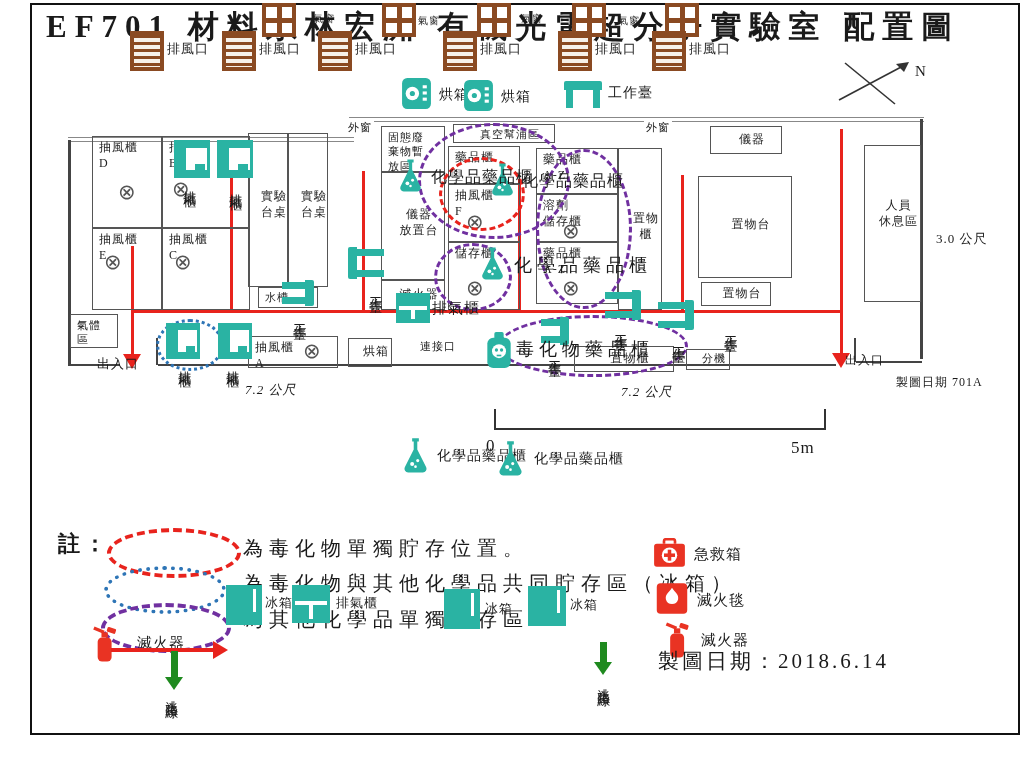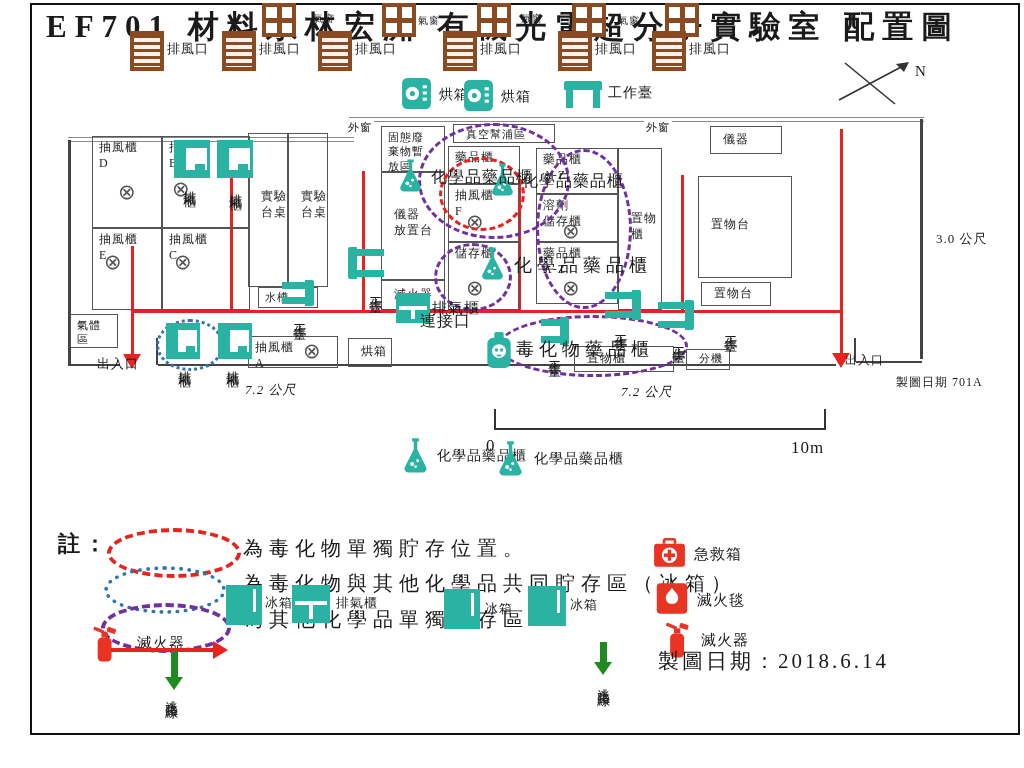--- a/index.html
+++ b/index.html
@@ -5,21 +5,21 @@
   html,body{margin:0;padding:0;background:#fff}
   #stage{position:relative;width:1024px;height:768px;background:#fff;overflow:hidden;
          font-family:"Liberation Serif","DejaVu Serif",serif;color:#1a1a1a}
   .abs{position:absolute}
   .frame{position:absolute;left:30px;top:3px;width:986px;height:728px;border:2px solid #111}
   .title{position:absolute;left:46px;top:6px;font-size:31px;font-weight:bold;letter-spacing:8px;white-space:nowrap}
   .lbl{position:absolute;white-space:pre-line;line-height:1.25;letter-spacing:1px}
   .vtext{writing-mode:vertical-rl;letter-spacing:2px}
   .room{position:absolute;border:1px solid #555;font-size:12px;line-height:1.3;
         white-space:pre-line;letter-spacing:1px;color:#222;box-sizing:border-box;padding:3px 0 0 6px}
-  .room.center{padding-left:12px}
+  .room.center{text-align:center;padding-left:12px}
   .otimes{position:absolute;color:#555;font-family:"DejaVu Sans",sans-serif;font-size:21px;line-height:1}
   .wall{position:absolute;background:#444}
   .dwall{position:absolute;height:3px;border-top:1.5px solid #888;border-bottom:1.5px solid #888}
   .ellipse{position:absolute;border-radius:50%}
   .e-redd{border:3.5px dashed #e8231d}
   .e-blue{border:3px dotted #2e75b6}
   .e-purp{border:3.5px dashed #7030a0}
   .e-redl{border:4px dashed #e8231d}
   .e-bluel{border:4px dotted #2e75b6}
   .e-purpl{border:4px dashed #7030a0}
@@ -163,20 +163,22 @@
   <div class="room" style="left:536px;top:148px;width:82px;height:46px">藥品櫃
 A-Z</div>
   <div class="room" style="left:536px;top:194px;width:82px;height:48px">溶劑
 儲存櫃</div>
   <div class="room" style="left:536px;top:242px;width:82px;height:62px">藥品櫃
 A-Z</div>
   <div class="room center" style="left:618px;top:148px;width:44px;height:162px;padding-top:62px">置物櫃</div>
   <div class="room center" style="left:710px;top:126px;width:72px;height:28px;padding-top:5px">儀器</div>
   <div class="room center" style="left:698px;top:176px;width:94px;height:102px;padding-top:40px">置物台</div>
   <div class="room center" style="left:701px;top:282px;width:70px;height:24px;padding-top:3px">置物台</div>
+  <div class="room center" style="left:864px;top:145px;width:57px;height:157px;padding-top:52px">人員
+休息區</div>
   <div class="room" style="left:70px;top:314px;width:48px;height:34px;font-size:11px">氣體
 區</div>
   <div class="room" style="left:248px;top:336px;width:90px;height:32px">抽風櫃
 A</div>
   <div class="room center" style="left:348px;top:338px;width:44px;height:29px;padding-top:5px">烘箱</div>
   <div class="room" style="left:258px;top:287px;width:60px;height:21px;font-size:11px;padding-top:2px">水槽</div>
   <div class="room center" style="left:574px;top:346px;width:100px;height:26px;padding-top:4px">置物櫃</div>
   <div class="room center" style="left:686px;top:349px;width:44px;height:21px;padding-top:1px;font-size:11px">分機</div>
 
   <span class="otimes" style="left:118px;top:182px">⊗</span>
@@ -236,21 +238,21 @@
         <rect x="2" y="5.5" width="20" height="26" rx="5" fill="#2ab3a3"></rect>
         <circle cx="12" cy="17" r="6" fill="#fff"></circle>
         <circle cx="9.8" cy="16" r="1.4" fill="#2ab3a3"></circle>
         <circle cx="14.2" cy="16" r="1.4" fill="#2ab3a3"></circle>
         <rect x="10" y="20" width="4" height="1.4" fill="#2ab3a3"></rect>
       </svg>
     </div>
 
   <div class="lbl" style="left:97px;top:356px;font-size:13px">出入口</div>
   <div class="lbl" style="left:845px;top:353px;font-size:12px">出入口</div>
-  <div class="lbl" style="left:420px;top:311px;font-size:16px">連接口</div>
+  <div class="lbl" style="left:420px;top:340px;font-size:11px">連接口</div>
   <div class="lbl" style="left:245px;top:382px;font-size:13px;font-style:italic">7.2 公尺</div>
   <div class="lbl" style="left:621px;top:384px;font-size:13px;font-style:italic">7.2 公尺</div>
   <div class="lbl" style="left:936px;top:231px;font-size:13px">3.0 公尺</div>
   <div class="lbl" style="left:896px;top:375px;font-size:12px">製圖日期 701A</div>
   <div class="lbl" style="left:432px;top:299px;font-size:15px">排氣櫃</div>
   <div class="lbl" style="left:431px;top:167px;font-size:16px">化學品藥品櫃</div>
   <div class="lbl" style="left:522px;top:171px;font-size:16px">化學品藥品櫃</div>
   <div class="lbl" style="left:514px;top:254px;font-size:18px;letter-spacing:5px">化學品藥品櫃</div>
   <div class="lbl" style="left:516px;top:338px;font-size:18px;letter-spacing:5px">毒化物藥品櫃</div>
   <div class="lbl vtext" style="left:181px;top:180px;font-size:13px;height:52px">排氣櫃</div>
@@ -261,21 +263,21 @@
   <div class="lbl vtext" style="left:367px;top:286px;font-size:13px;height:46px">工作臺</div>
   <div class="lbl vtext" style="left:546px;top:350px;font-size:13px;height:52px">工作臺</div>
   <div class="lbl vtext" style="left:612px;top:324px;font-size:13px;height:42px">工作臺</div>
   <div class="lbl vtext" style="left:670px;top:336px;font-size:13px;height:44px">工作臺</div>
   <div class="lbl vtext" style="left:722px;top:325px;font-size:13px;height:44px">工作臺</div>
 
   <div class="scale-t" style="left:494px;top:409px;width:2px;height:21px"></div>
   <div class="scale-t" style="left:494px;top:428px;width:332px;height:2px"></div>
   <div class="scale-t" style="left:824px;top:409px;width:2px;height:21px"></div>
   <div class="lbl" style="left:486px;top:435px;font-size:17px">0</div>
-  <div class="lbl" style="left:791px;top:437px;font-size:17px">10m</div>
+  <div class="lbl" style="left:791px;top:437px;font-size:17px">5m</div>
 
   <div class="abs" style="left:401px;top:436px">
       <svg width="29" height="38" viewBox="0 0 26 32">
         <path d="M10 1 h6 v3 h-1.4 v7 l8 16 a3.4 3.4 0 0 1 -3 4.8 H6.4 a3.4 3.4 0 0 1 -3 -4.8 l8 -16 V4 H10 Z" fill="#2ab3a3"></path>
         <circle cx="10" cy="24" r="1.8" fill="#fff"></circle>
         <circle cx="15" cy="21" r="1.4" fill="#fff"></circle>
         <circle cx="13" cy="26.5" r="1.2" fill="#fff"></circle>
       </svg>
     </div>
   <div class="lbl" style="left:437px;top:447px;font-size:14px">化學品藥品櫃</div>

